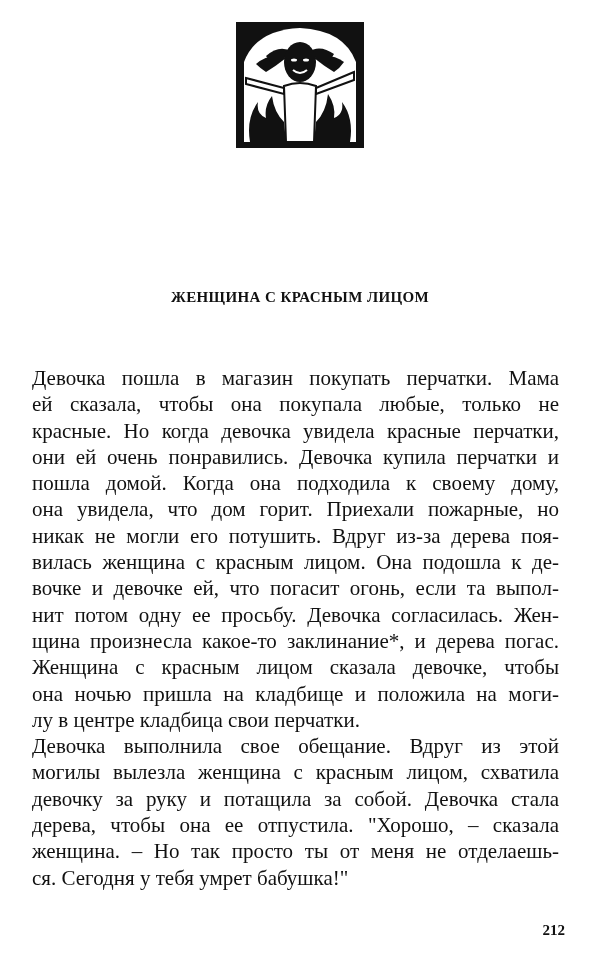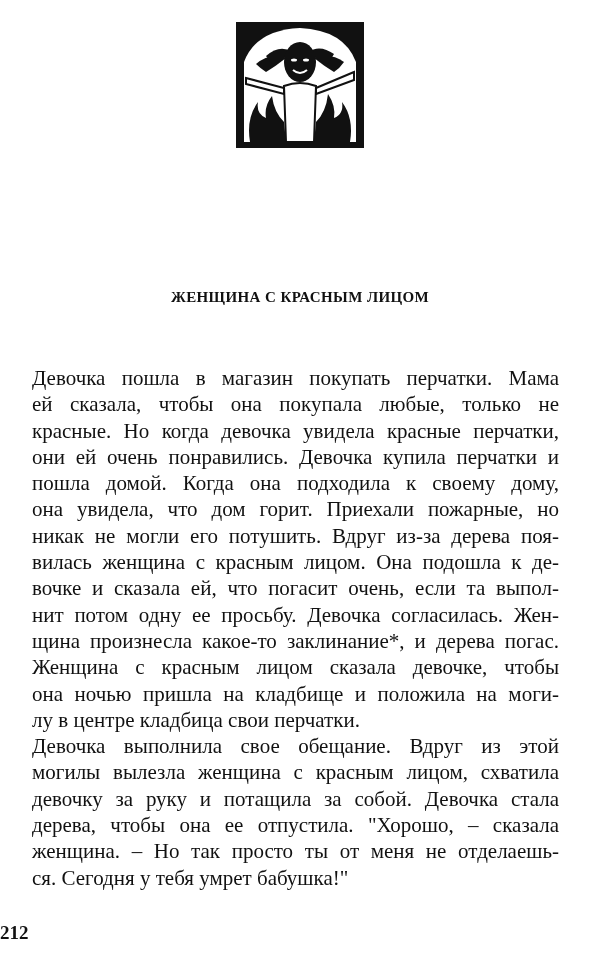--- a/index.html
+++ b/index.html
@@ -2,21 +2,21 @@
 <html><head>
   <meta charset="utf-8">
   <style>
     html, body { margin: 0; padding: 0; background: #ffffff; }
     body { width: 600px; height: 973px; position: relative; overflow: hidden; color: #111; font-family: "Liberation Serif", "DejaVu Serif", serif; }
     .illustration { position: absolute; left: 236px; top: 22px; width: 128px; height: 126px; }
     .title { position: absolute; left: 0; width: 600px; top: 289px; text-align: center; font-weight: bold; font-size: 15px; letter-spacing: 0.4px; }
     .body-text { position: absolute; left: 32px; width: 527px; top: 357px; font-size: 21px; line-height: 26.3px; margin-top: 8px; }
     .line { display: block; white-space: nowrap; text-align: justify; text-align-last: justify; }
     .line.last { text-align-last: left; }
-    .page-number { position: absolute; left: 0; width: 565px; top: 922px; text-align: left; font-weight: bold; font-size: 19px; }
+    .page-number { position: absolute; left: 0; width: 565px; top: 922px; text-align: right; font-weight: bold; font-size: 15px; }
   </style>
 </head>
 <body>
 
 <div class="illustration">
   <svg width="128" height="126" viewBox="0 0 128 126" xmlns="http://www.w3.org/2000/svg">
     <rect x="0" y="0" width="128" height="126" fill="#111"></rect>
     <path d="M8 40 Q20 8 64 6 Q108 8 120 40 L120 120 L8 120 Z" fill="#fff"></path>
 
     <path d="M20 42 Q34 30 50 36 Q40 44 30 50 Q24 46 20 42 Z" fill="#111"></path>
@@ -44,21 +44,21 @@
 <div class="body-text">
   <div>
     <span class="line" style="padding-left: 0px; white-space: normal;">Девочка пошла в магазин покупать перчатки. Мама</span>
     <span class="line" style="white-space: normal;">ей сказала, чтобы она покупала любые, только не</span>
     <span class="line" style="white-space: normal;">красные. Но когда девочка увидела красные перчатки,</span>
     <span class="line" style="white-space: normal;">они ей очень понравились. Девочка купила перчатки и</span>
     <span class="line" style="white-space: normal;">пошла домой. Когда она подходила к своему дому,</span>
     <span class="line" style="white-space: normal;">она увидела, что дом горит. Приехали пожарные, но</span>
     <span class="line" style="white-space: normal;">никак не могли его потушить. Вдруг из-за дерева поя-</span>
     <span class="line" style="white-space: normal;">вилась женщина с красным лицом. Она подошла к де-</span>
-    <span class="line" style="white-space: normal;">вочке и сказала ей, что погасит очень, если та выпол-</span>
+    <span class="line" style="white-space: normal;">вочке и девочке ей, что погасит огонь, если та выпол-</span>
     <span class="line" style="white-space: normal;">нит потом одну ее просьбу. Девочка согласилась. Жен-</span>
     <span class="line" style="white-space: normal;">щина произнесла какое-то заклинание*, и дерева погас.</span>
     <span class="line" style="white-space: normal;">Женщина с красным лицом сказала девочке, чтобы</span>
     <span class="line" style="white-space: normal;">она ночью пришла на кладбище и положила на моги-</span>
     <span class="line last" style="white-space: normal;">лу в центре кладбица свои перчатки.</span>
   </div>
   <div>
     <span class="line" style="white-space: normal;">Девочка выполнила свое обещание. Вдруг из этой</span>
     <span class="line" style="white-space: normal;">могилы вылезла женщина с красным лицом, схватила</span>
     <span class="line" style="white-space: normal;">девочку за руку и потащила за собой. Девочка стала</span>

